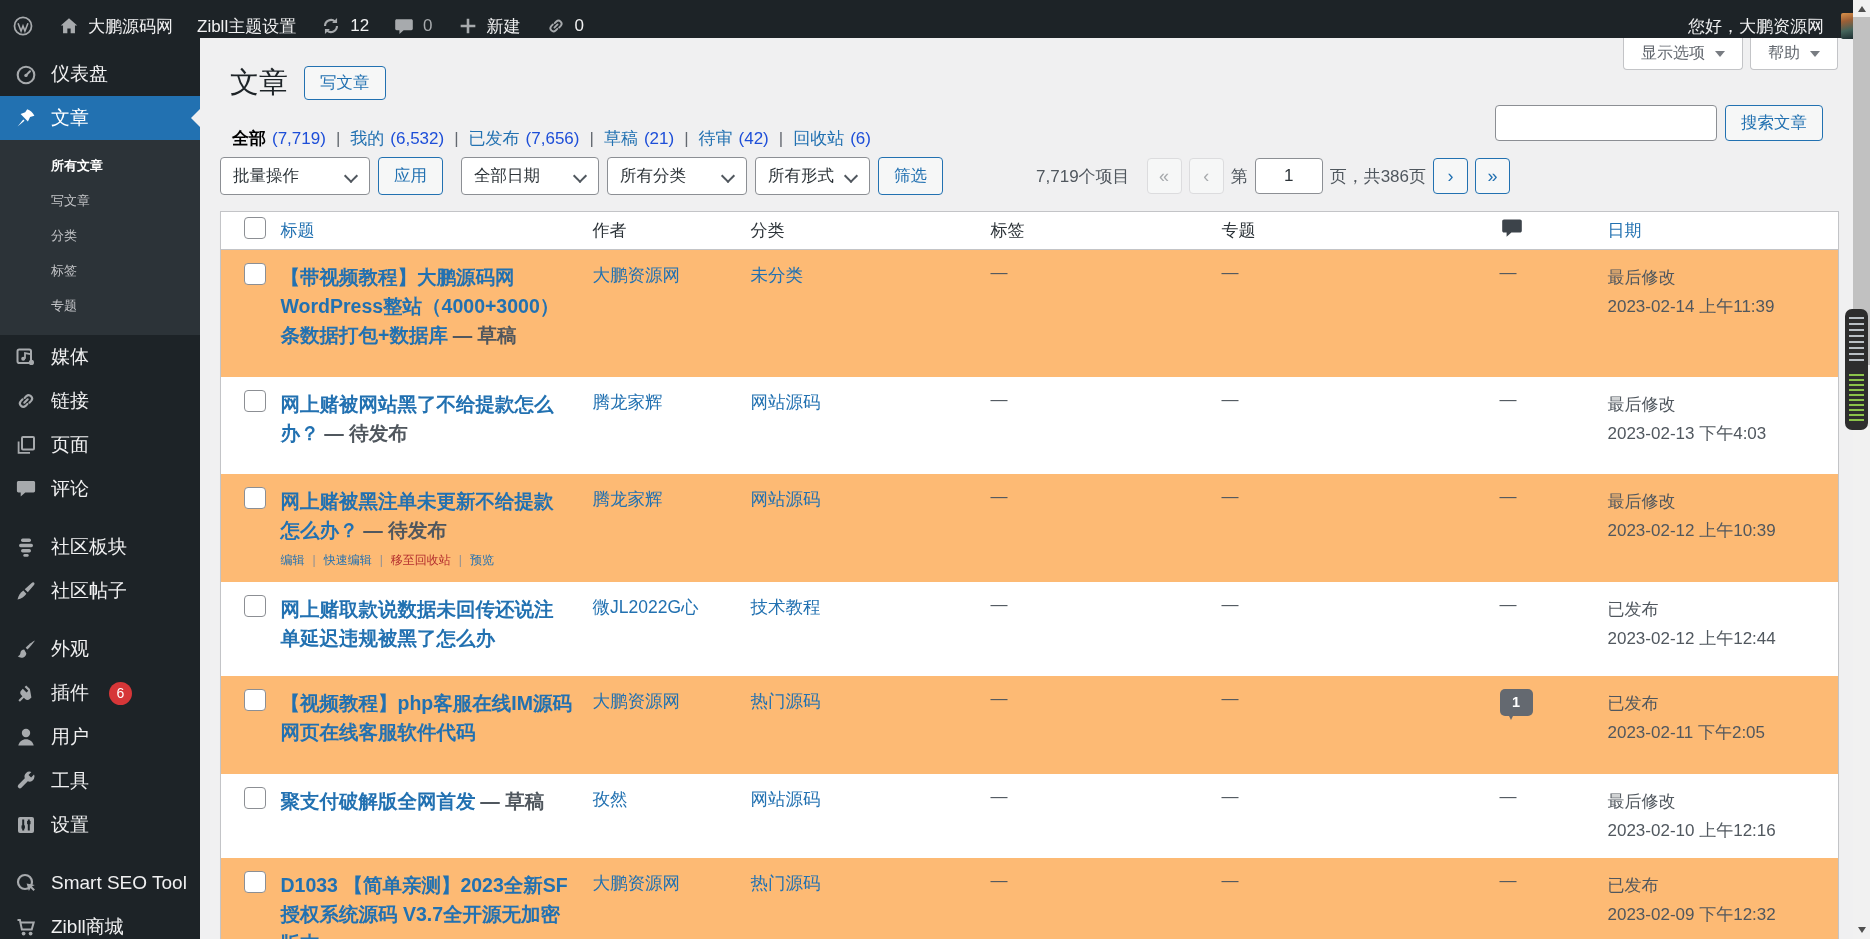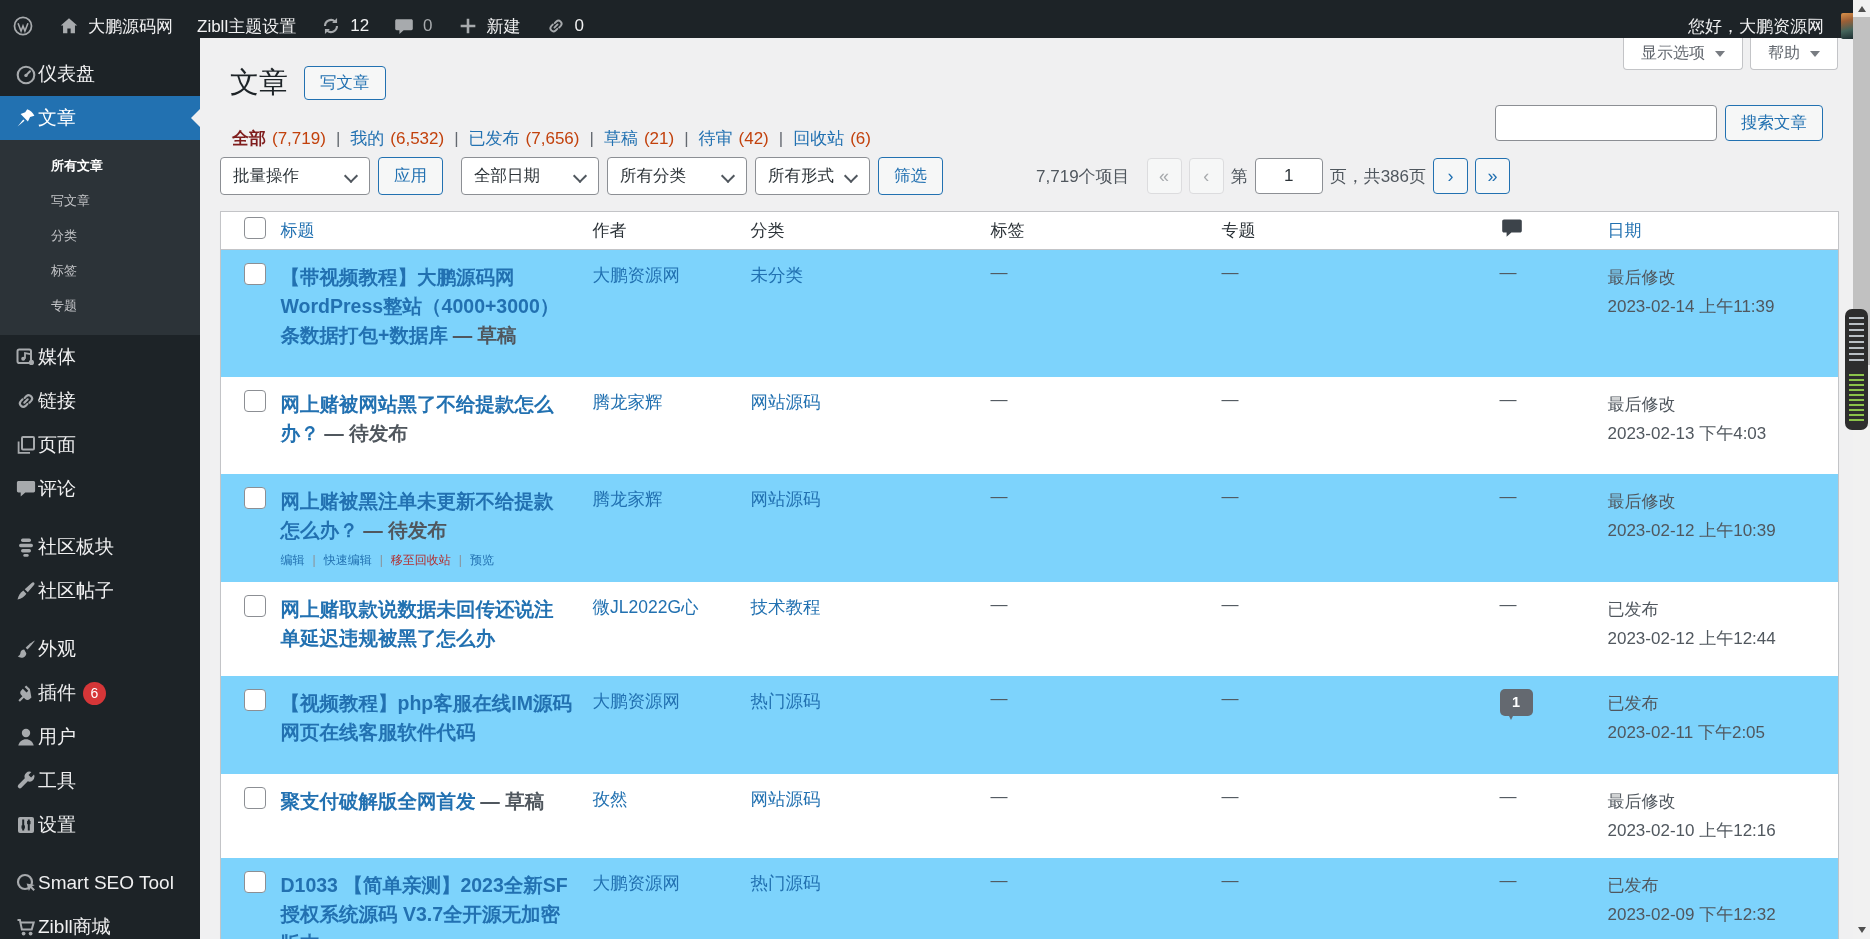--- a/index.html
+++ b/index.html
@@ -17,21 +17,21 @@
   .ab-group { display:flex; align-items:stretch;margin-top:14px; }
   .ab-item { display:flex; align-items:center; gap:8px; padding:0 12px; cursor:pointer; white-space:nowrap; }
   .ab-item .svgi { width:22px; height:22px; color:#a7aaad; }
   .dim { color:#a7aaad; }
   .avatar { width:17px; height:26px; border-radius:2px; margin-left:9px;
     background:linear-gradient(165deg,#d9914a 0%,#9c5f36 30%,#44635a 62%,#17262b 100%); }
 
   
   .sidebar { position:absolute; top:38px; left:0; width:200px; height:901px; background:#1d2327;
     padding-top:14px; z-index:40; }
-  .mi { position:relative; height:44px; display:flex; align-items:center; 
+  .mi { position:relative; height:44px; display:flex; align-items:center; gap:13px;
     padding:0 10px 0 14px; color:#f0f0f1; font-size:19px; cursor:pointer; }
   .mi .svgi { width:24px; height:24px; color:#a7aaad; }
   .mi.active { background:#2271b1; color:#fff; }
   .mi.active .svgi { color:#fff; }
   .mi.active::after { content:""; position:absolute; right:0; top:50%; transform:translateY(-50%);
     border:9px solid transparent; border-right-color:#f0f0f1; }
   .submenu { background:#2c3338; padding:8px 0 12px; }
   .smi { height:35px; line-height:35px; padding-left:51px; color:#c3c4c7; font-size:13px; cursor:pointer; }
   .smi.current { color:#fff; font-weight:700; }
   .menu-gap { height:14px; }
@@ -53,22 +53,22 @@
   .add-new { height:34px; }
 
   .search-box { position:absolute; top:67px; right:47px; display:flex; gap:8px; align-items:center; }
   .search-input { width:222px; height:36px; border:1px solid #8c8f94; border-radius:4px; background:#fff;
     padding:0 9px; font-size:16px; font-family:inherit; }
 
   .subsubsub { margin:24px 0 0 12px; list-style:none; display:flex; font-size:17px; }
   .subsubsub li { display:flex; align-items:center; }
   .subsubsub li + li::before { content:"|"; color:#646970; margin:0 10px; }
   .view-label { color:#2271b1; cursor:pointer; }
-  .current .view-label { color:#7f1d1d; font-weight:700; }
-  .count { color:#c2410c; margin-left:6px; }
+  .current .view-label { color:#000000; font-weight:700; }
+  .count { color:#1d4ed8; margin-left:6px; }
 
   .tablenav { margin-top:7px; width:1290px; display:flex; justify-content:space-between; align-items:center; }
   .nav-left { display:flex; align-items:center; gap:8px; }
   .select { position:relative; height:38px; background:#fff; border:1px solid #8c8f94; border-radius:4px;
     display:inline-flex; align-items:center; padding:0 34px 0 12px; font-size:16.5px; color:#2c3338; cursor:pointer; }
   .select::after { content:""; position:absolute; right:13px; top:13px; width:8px; height:8px;
     border-right:2.2px solid #50575e; border-bottom:2.2px solid #50575e; transform:rotate(45deg); }
   .gap-l { margin-left:10px; }
   .nav-right { display:flex; align-items:center; gap:7px; font-size:17px; color:#50575e; }
   .items-total { margin-right:10px; }
@@ -78,21 +78,21 @@
   .pg-input { width:68px; height:36px; border:1px solid #8c8f94; border-radius:4px; text-align:center;
     font-size:17px; color:#2c3338; background:#fff; font-family:inherit; }
 
   
   table.posts { margin-top:16px; width:1618px; border-collapse:collapse; background:#fff;
     border:1px solid #c3c4c7; box-shadow:0 1px 1px rgba(0,0,0,.04); table-layout:fixed; }
   thead th { height:38px; text-align:left; padding:0 10px; font-size:17px; font-weight:400;
     color:#2c3338; border-bottom:1px solid #c3c4c7; }
   th.sortable { color:#2271b1; cursor:pointer; }
   tbody td { vertical-align:top; padding:13px 10px; font-size:17px; color:#50575e; }
-  tr.alt { background:#7dd3fc;padding-left:28px; }
+  tr.alt { background:#fdba74;padding-left:28px; }
   .cb-col { padding-left:23px !important; }
   .checkbox { appearance:none; -webkit-appearance:none; width:22px; height:22px; border:1.5px solid #8c8f94;
     border-radius:4px; background:#fff; cursor:pointer; display:inline-block; }
   .row-title { color:#2271b1; font-weight:700; font-size:19.5px; line-height:29px; cursor:pointer; }
   .post-state { color:#50575e; font-weight:700; font-size:19.5px; line-height:29px; }
   .cell-link { color:#2271b1; cursor:pointer; font-size:17.5px; }
   .dash { color:#50575e; }
   .date-cell div { line-height:29px; font-size:17px; color:#50575e; }
   .row-actions { margin-top:7px; font-size:12px; }
   .ra { color:#2271b1; cursor:pointer; }

